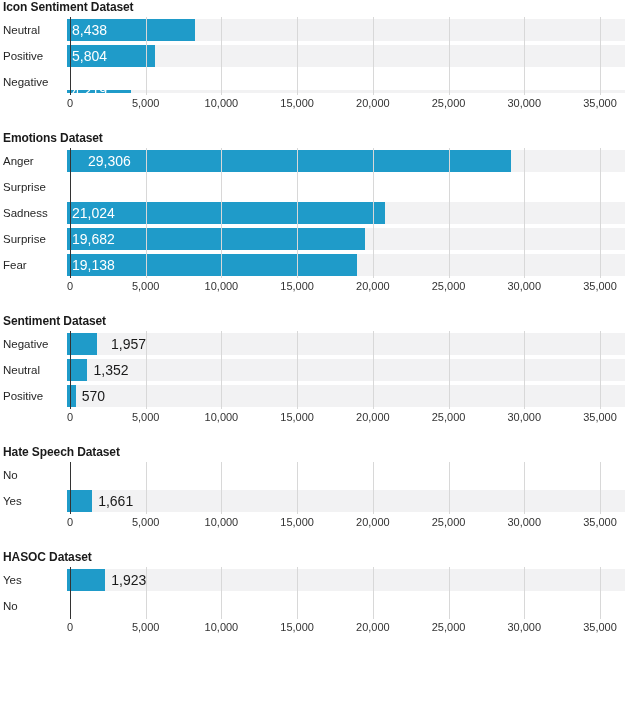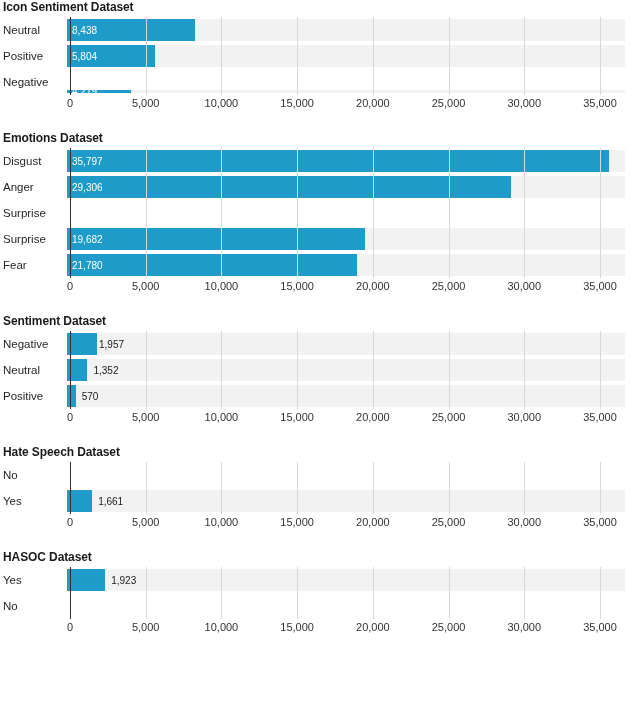--- a/index.html
+++ b/index.html
@@ -85,21 +85,21 @@
     bottom: 2px;
     background: #1f9bc9;
   }
 
   .bar-value {
     position: absolute;
     top: 0;
     bottom: 0;
     display: flex;
     align-items: center;
-    font-size: 10px;
+    font-size: 14px;
     line-height: 13px;
     white-space: nowrap;
     padding-left: 5px;
   }
   .bar-value.inside { color: #ffffff; }
   .bar-value.outside { color: #1a1a1a; padding-left: 6px; }
 
   .gridlines {
     position: absolute;
     left: 0; top: 0; right: 0; bottom: 0;
@@ -193,52 +193,52 @@
           </div>
         </div>
       </div>
       <div class="gap-md"></div>
       <div class="panel">
         <div class="panel-title">Emotions Dataset</div>
         <div class="chart">
           <div style="position: relative;">
             <div class="rows">
               <div class="row">
-                <div class="row-label">Disgust</div>
-                <div class="track" style="background: transparent;">
-                  <div class="track-inner" style="background: rgb(242, 242, 243); left: 0px; right: 15px;"></div>
-                  <div class="bar" style="width: 542.069px; background: rgb(31, 155, 201);"></div>
-                  <div class="bar-value inside" style="left: 0px;">35,797</div>
-                </div>
-              </div>
-              <div class="row">
                 <div class="row-label">Anger</div>
                 <div class="track" style="background: transparent;">
                   <div class="track-inner" style="background: rgb(242, 242, 243); left: 0px; right: 15px;"></div>
                   <div class="bar" style="width: 443.777px; background: rgb(31, 155, 201);"></div>
-                  <div class="bar-value inside" style="left: 0px;">29,306</div>
+                  <div class="bar-value inside" style="left: 16px;">29,306</div>
                 </div>
               </div>
               <div class="row">
                 <div class="row-label">Surprise</div>
+              </div>
+              <div class="row">
+                <div class="row-label">Sadness</div>
+                <div class="track" style="background: transparent;">
+                  <div class="track-inner" style="background: rgb(242, 242, 243); left: 0px; right: 15px;"></div>
+                  <div class="bar" style="width: 318.363px; background: rgb(31, 155, 201);"></div>
+                  <div class="bar-value inside" style="left: 0px;">21,024</div>
+                </div>
               </div>
               <div class="row">
                 <div class="row-label">Surprise</div>
                 <div class="track" style="background: transparent;">
                   <div class="track-inner" style="background: rgb(242, 242, 243); left: 0px; right: 15px;"></div>
                   <div class="bar" style="width: 298.042px; background: rgb(31, 155, 201);"></div>
                   <div class="bar-value inside" style="left: 0px;">19,682</div>
                 </div>
               </div>
               <div class="row">
                 <div class="row-label">Fear</div>
                 <div class="track" style="background: transparent;">
                   <div class="track-inner" style="background: rgb(242, 242, 243); left: 0px; right: 15px;"></div>
                   <div class="bar" style="width: 289.804px; background: rgb(31, 155, 201);"></div>
-                  <div class="bar-value inside" style="left: 0px;">21,780</div>
+                  <div class="bar-value inside" style="left: 0px;">19,138</div>
                 </div>
               </div>
             </div>
             <div class="gridlines">
               <div class="gridline zero" style="left: 70px;"></div>
               <div class="gridline" style="left: 145.714px;"></div>
               <div class="gridline" style="left: 221.429px;"></div>
               <div class="gridline" style="left: 297.143px;"></div>
               <div class="gridline" style="left: 372.857px;"></div>
               <div class="gridline" style="left: 448.571px;"></div>
@@ -262,21 +262,21 @@
       <div class="panel">
         <div class="panel-title">Sentiment Dataset</div>
         <div class="chart">
           <div style="position: relative;">
             <div class="rows">
               <div class="row">
                 <div class="row-label">Negative</div>
                 <div class="track" style="background: transparent;">
                   <div class="track-inner" style="background: rgb(242, 242, 243); left: 0px; right: 15px;"></div>
                   <div class="bar" style="width: 29.6346px; background: rgb(31, 155, 201);"></div>
-                  <div class="bar-value outside" style="left: 26px;">1,957</div>
+                  <div class="bar-value outside" style="left: 38px;">1,957</div>
                 </div>
               </div>
               <div class="row">
                 <div class="row-label">Neutral</div>
                 <div class="track" style="background: transparent;">
                   <div class="track-inner" style="background: rgb(242, 242, 243); left: 0px; right: 15px;"></div>
                   <div class="bar" style="width: 20.4731px; background: rgb(31, 155, 201);"></div>
                   <div class="bar-value outside" style="left: 20.4731px;">1,352</div>
                 </div>
               </div>

